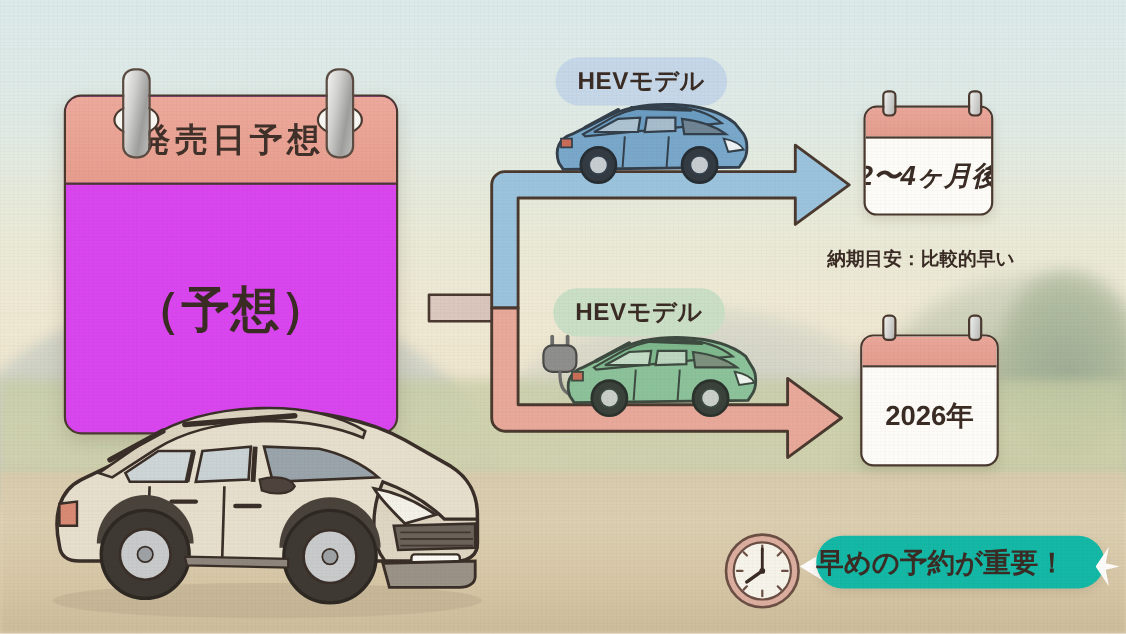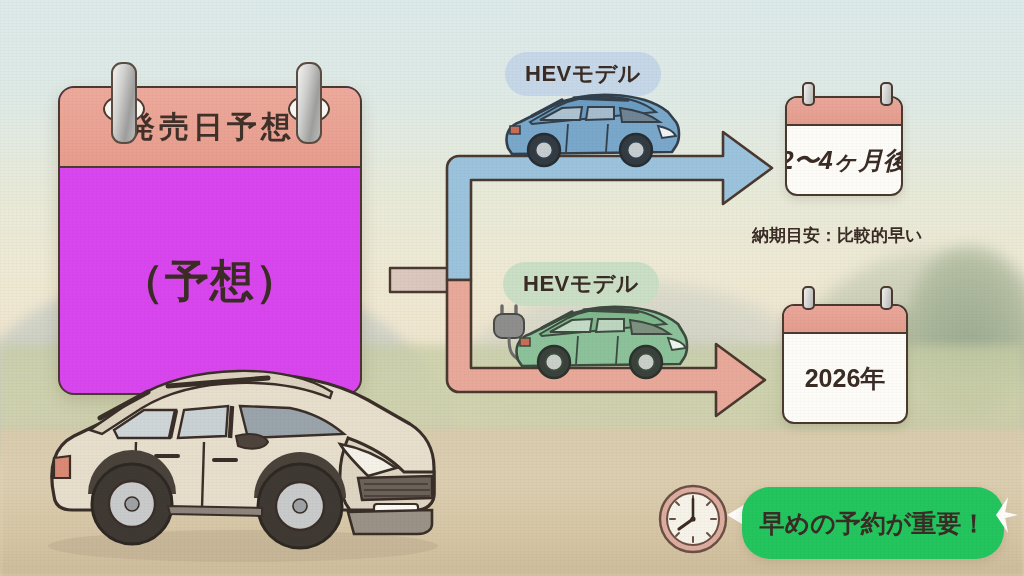--- a/index.html
+++ b/index.html
@@ -115,23 +115,23 @@
   }
   .cal-cap{
     position:absolute;font-size:17px;font-weight:700;color:#3a2c25;white-space:nowrap;
   }
 
   
   .conn{position:absolute;left:0;top:0;width:1024px;height:576px;pointer-events:none;}
 
   
   .bubble{
-    position:absolute;left:742px;top:487px;width:262px;height:72px;
-    background:#22c55e;border-radius:28px;
-    display:flex;align-items:center;justify-content:center;
+    position:absolute;left:742px;top:487px;width:262px;height:48px;
+    background:#14b8a6;border-radius:28px;
+    display:flex;align-items:center;justify-content:flex-start;
     box-shadow:0 3px 8px rgba(100,80,60,.15);
   }
   .bubble-text{font-size:25px;font-weight:700;color:#3a2c25;letter-spacing:0px;white-space:nowrap;}
   .bubble-tail{
     position:absolute;left:727px;top:503px;width:0;height:0;
     border-top:12px solid transparent;border-bottom:12px solid transparent;
     border-right:20px solid #fdfcfa;
   }
   .bubble-spark{
     position:absolute;left:996px;top:497px;width:22px;height:36px;

